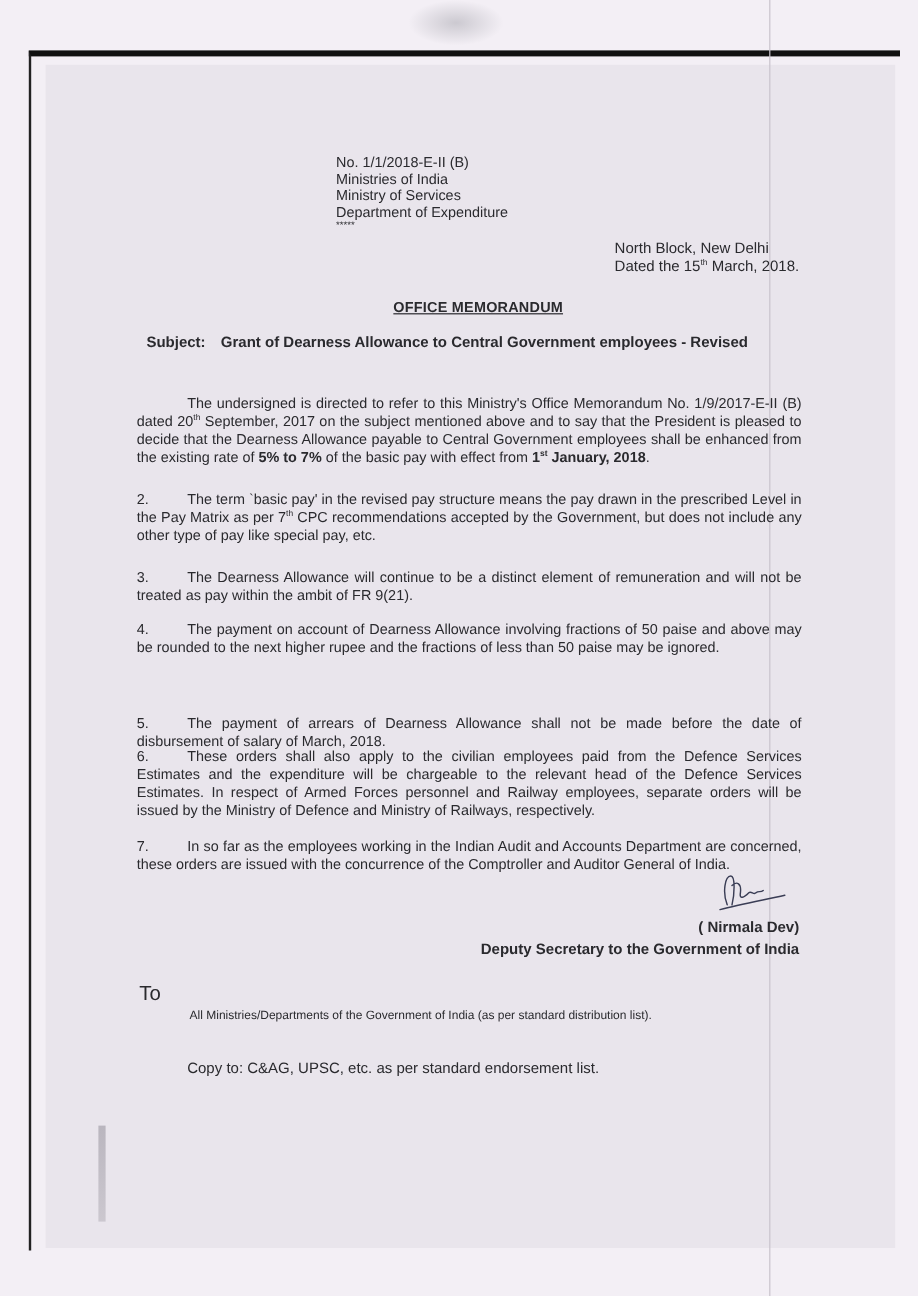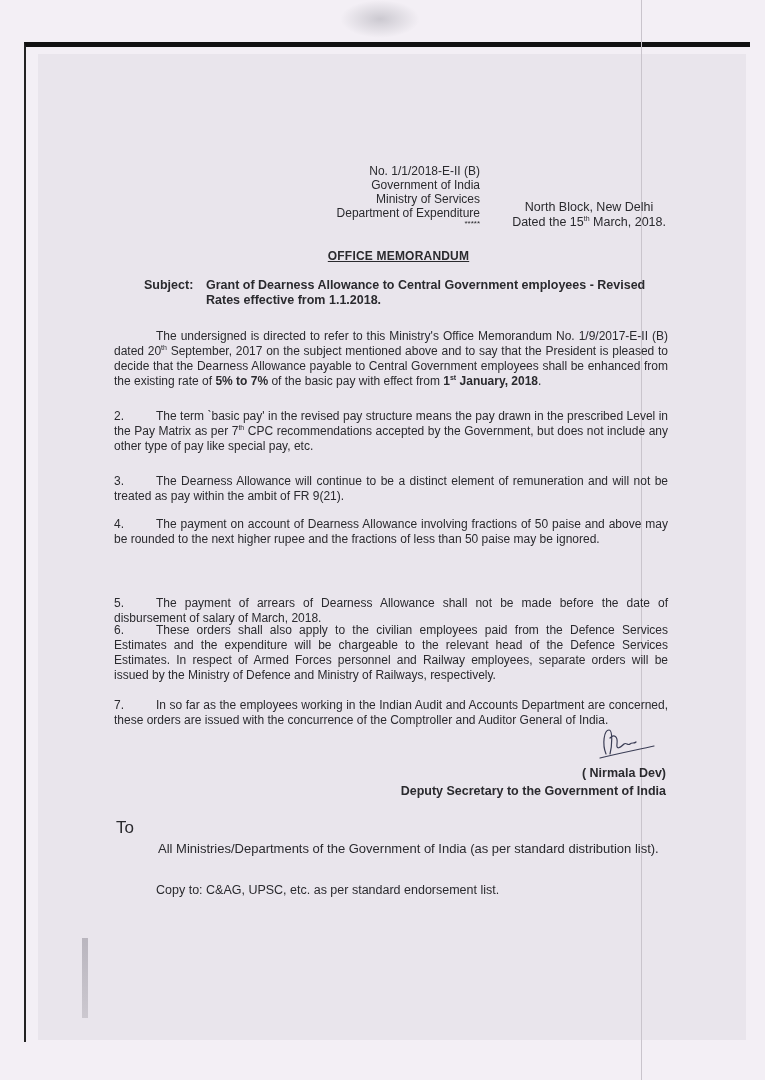--- a/index.html
+++ b/index.html
@@ -25,79 +25,78 @@
   .scan-mark {
     position:absolute; left:340px; top:0; width:80px; height:38px;
     background:radial-gradient(ellipse at center, rgba(130,130,140,0.35) 0%, rgba(243,239,245,0) 70%);
   }
   .side-mark {
     position:absolute; left:82px; top:938px; width:6px; height:80px;
     background:linear-gradient(#9a96a0,#b8b4bc);
     opacity:0.6;
   }
   .center-head {
-    position:absolute; left:280px; top:128px; width:200px; text-align:right;
-    font-size:12px; line-height:14px;margin-top:36px;
+    position:absolute; left:280px; top:128px; width:200px; text-align:left;
+    font-size:12px; line-height:14px;
   }
   .place {
-    position:absolute; right:99px; top:200px; text-align:center; font-size:12.5px; line-height:15px;
+    position:absolute; right:99px; top:200px; text-align:left; font-size:12.5px; line-height:15px;
   }
   .om-title {
     position:absolute; left:0; width:765px; top:249px; text-align:center;
     font-weight:bold; font-size:12px; text-decoration:underline; letter-spacing:0.2px;padding-left:16px;
   }
   .subject {
     position:absolute; left:122px; top:278px; width:546px; font-weight:bold; font-size:12.5px; line-height:15px;
   }
-  .subject .label { display:inline-block; width:62px;margin-left:22px; }
+  .subject .label { display:inline-block; width:62px; }
   .subject .line2 { padding-left:84px; display:block; }
   .para {
     position:absolute; left:114px; width:554px; font-size:12px; line-height:15px; text-align:justify;
   }
   .para .num { display:inline-block; width:42px; }
   .para .indent { display:inline-block; width:42px; }
   sup { font-size:7px; line-height:0; }
   .sign-name {
     position:absolute; right:99px; top:766px; font-weight:bold; font-size:12.5px;
   }
   .sign-title {
     position:absolute; right:99px; top:784px; font-weight:bold; font-size:12.5px;padding-left:43px;
   }
   .to { position:absolute; left:116px; top:818px; font-size:17px; }
-  .dist { position:absolute; left:158px; top:841px; font-size:13px; }
+  .dist { position:absolute; left:158px; top:841px; font-size:10px; }
   .copy { position:absolute; left:156px; top:883px; font-size:12.5px; }
   .signature { position:absolute; left:592px; top:724px; width:70px; height:40px; }
 </style>
 </head>
 <body>
 
 <div class="scan-mark"></div>
 <div class="frame"></div>
 <div class="inner"></div>
 <div class="fold-line"></div>
 <div class="side-mark"></div>
 
 <div class="center-head">
   <div>No. 1/1/2018-E-II (B)</div>
-  <div>Government of India</div>
+  <div>Ministries of India</div>
   <div>Ministry of Services</div>
   <div>Department of Expenditure</div>
   <div style="font-size:8px;line-height:8px;">*****</div>
 </div>
 
 <div class="place">
   <div>North Block, New Delhi</div>
   <div><span>Dated the 15</span><sup>th</sup><span> March, 2018.</span></div>
 </div>
 
 <div class="om-title">OFFICE MEMORANDUM</div>
 
 <div class="subject">
   <span class="label">Subject:</span><span>Grant  of Dearness Allowance to Central Government employees - Revised</span>
-  <span class="line2">Rates effective from 1.1.2018.</span>
 </div>
 
 <div class="para" style="top:329px;">
   <span class="indent"></span><span>The undersigned is directed to refer to this Ministry's Office Memorandum No. 1/9/2017-E-II (B) dated 20</span><sup>th</sup><span> September, 2017 on the subject mentioned above and to say that the President is pleased to decide that the Dearness Allowance payable to Central Government employees shall be enhanced from the existing rate of </span><b>5% to 7%</b><span> of the basic pay with effect from </span><b><span>1</span><sup>st</sup><span> January, 2018</span></b><span>.</span>
 </div>
 
 <div class="para" style="top:409px;">
   <span class="num">2.</span><span>The term `basic pay' in the revised pay structure means the pay drawn in the prescribed Level in the Pay Matrix as per 7</span><sup>th</sup><span> CPC recommendations accepted by the Government, but does not include any other type of pay like special pay, etc.</span>
 </div>
 

